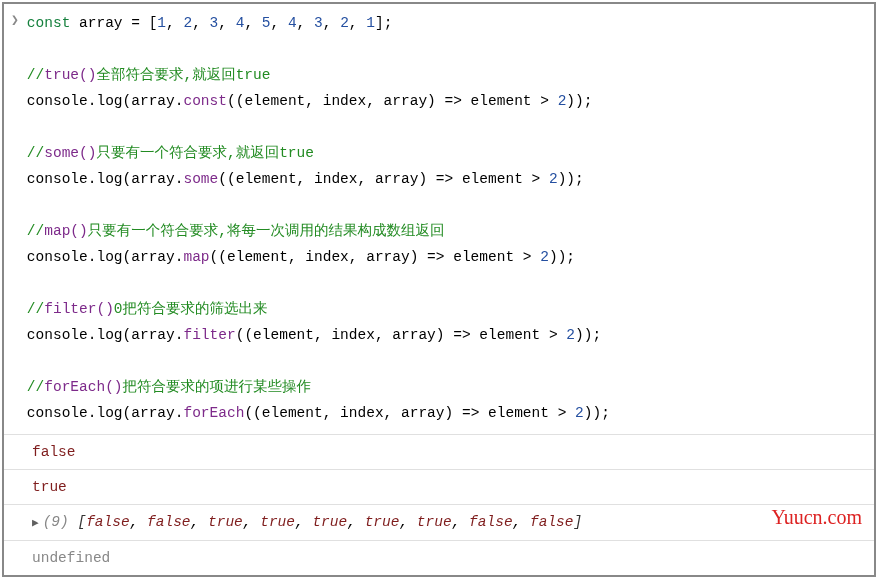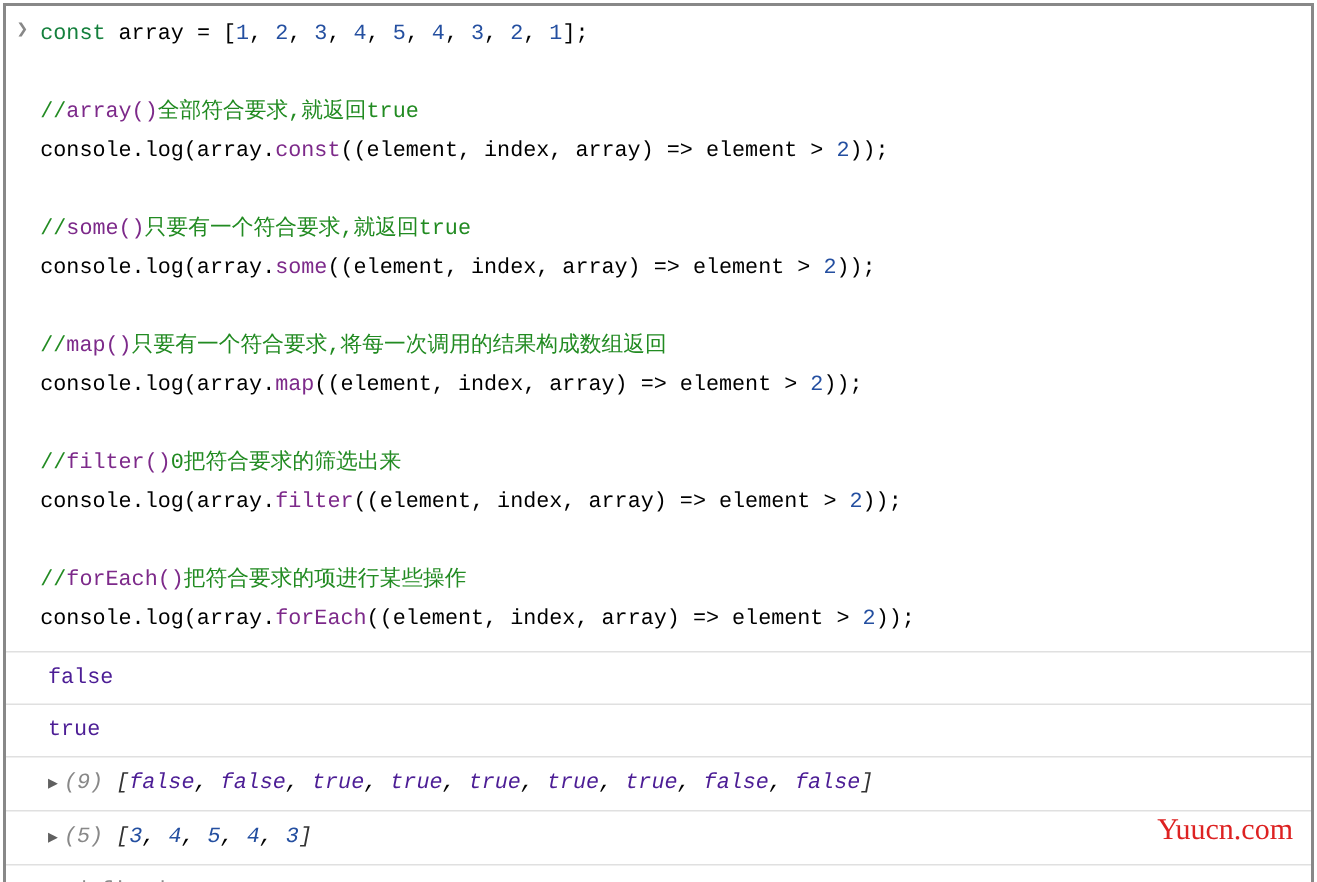--- a/index.html
+++ b/index.html
@@ -33,21 +33,21 @@
     .kw { color: #15803d; }
     .num { color: #244fa0; }
     .method { color: #7d2a8a; }
     .comment { color: #228b22; }
     .comment .cm-method { color: #7d2a8a; }
     .output-line {
       border-top: 1px solid #e0e0e0;
       padding: 6px 4px 6px 28px;
       line-height: 22px;
     }
-    .val-bool { color: #4c1d95; }
+    .val-bool { color: #7f1d1d; }
     .val-undef { color: #888; }
     .val-num { color: #244fa0; font-style: italic; }
     .arr-prefix { color: #888; font-style: italic; }
     .arr-content { font-style: italic; }
     .arr-bracket { color: #333; font-style: italic; }
     .expand-tri {
       color: #606060;
       font-size: 11px;
       margin-right: 4px;
       cursor: pointer;
@@ -65,21 +65,21 @@
   </style>
 </head>
 <body>
 
 <div class="console-wrapper rel">
 
   <div class="input-block">
     <div class="chevron">❯</div>
     <div class="code-area"><span class="kw">const</span><span> array = [</span><span class="num">1</span>, <span class="num">2</span>, <span class="num">3</span>, <span class="num">4</span>, <span class="num">5</span>, <span class="num">4</span>, <span class="num">3</span>, <span class="num">2</span>, <span class="num">1</span><span>];</span>
 
-<span class="comment"><span>//</span><span class="cm-method method">array()</span><span>全部符合要求,就返回true</span></span>
+<span class="comment"><span>//</span><span class="cm-method method">true()</span><span>全部符合要求,就返回true</span></span>
 <span>console.log(array.</span><span class="method">const</span><span>((element, index, array) =&gt; element &gt; </span><span class="num">2</span><span>));</span>
 
 <span class="comment"><span>//</span><span class="cm-method method">some()</span><span>只要有一个符合要求,就返回true</span></span>
 <span>console.log(array.</span><span class="method">some</span><span>((element, index, array) =&gt; element &gt; </span><span class="num">2</span><span>));</span>
 
 <span class="comment"><span>//</span><span class="cm-method method">map()</span><span>只要有一个符合要求,将每一次调用的结果构成数组返回</span></span>
 <span>console.log(array.</span><span class="method">map</span><span>((element, index, array) =&gt; element &gt; </span><span class="num">2</span><span>));</span>
 
 <span class="comment"><span>//</span><span class="cm-method method">filter()</span><span>0把符合要求的筛选出来</span></span>
 <span>console.log(array.</span><span class="method">filter</span><span>((element, index, array) =&gt; element &gt; </span><span class="num">2</span><span>));</span>
@@ -87,18 +87,17 @@
 <span class="comment"><span>//</span><span class="cm-method method">forEach()</span><span>把符合要求的项进行某些操作</span></span>
 <span>console.log(array.</span><span class="method">forEach</span><span>((element, index, array) =&gt; element &gt; </span><span class="num">2</span><span>));</span></div>
   </div>
 
   <div class="output-line"><span class="val-bool">false</span></div>
 
   <div class="output-line"><span class="val-bool">true</span></div>
 
   <div class="output-line"><span class="expand-tri">▶</span><span class="arr-prefix">(9) </span><span class="arr-bracket">[</span><span class="arr-content"><span class="val-bool">false</span>, <span class="val-bool">false</span>, <span class="val-bool">true</span>, <span class="val-bool">true</span>, <span class="val-bool">true</span>, <span class="val-bool">true</span>, <span class="val-bool">true</span>, <span class="val-bool">false</span>, <span class="val-bool">false</span></span><span class="arr-bracket">]</span></div>
 
-  <div class="output-line"><span class="expand-tri">▶</span><span class="arr-prefix">(5) </span><span class="arr-bracket">[</span><span class="arr-content"><span class="val-num">3</span>, <span class="val-num">4</span>, <span class="val-num">5</span>, <span class="val-num">4</span>, <span class="val-num">3</span></span><span class="arr-bracket">]</span></div>
 
   <div class="output-line"><span class="val-undef">undefined</span></div>
 
   <div class="watermark">Yuucn.com</div>
 </div>
 
 </body></html>

